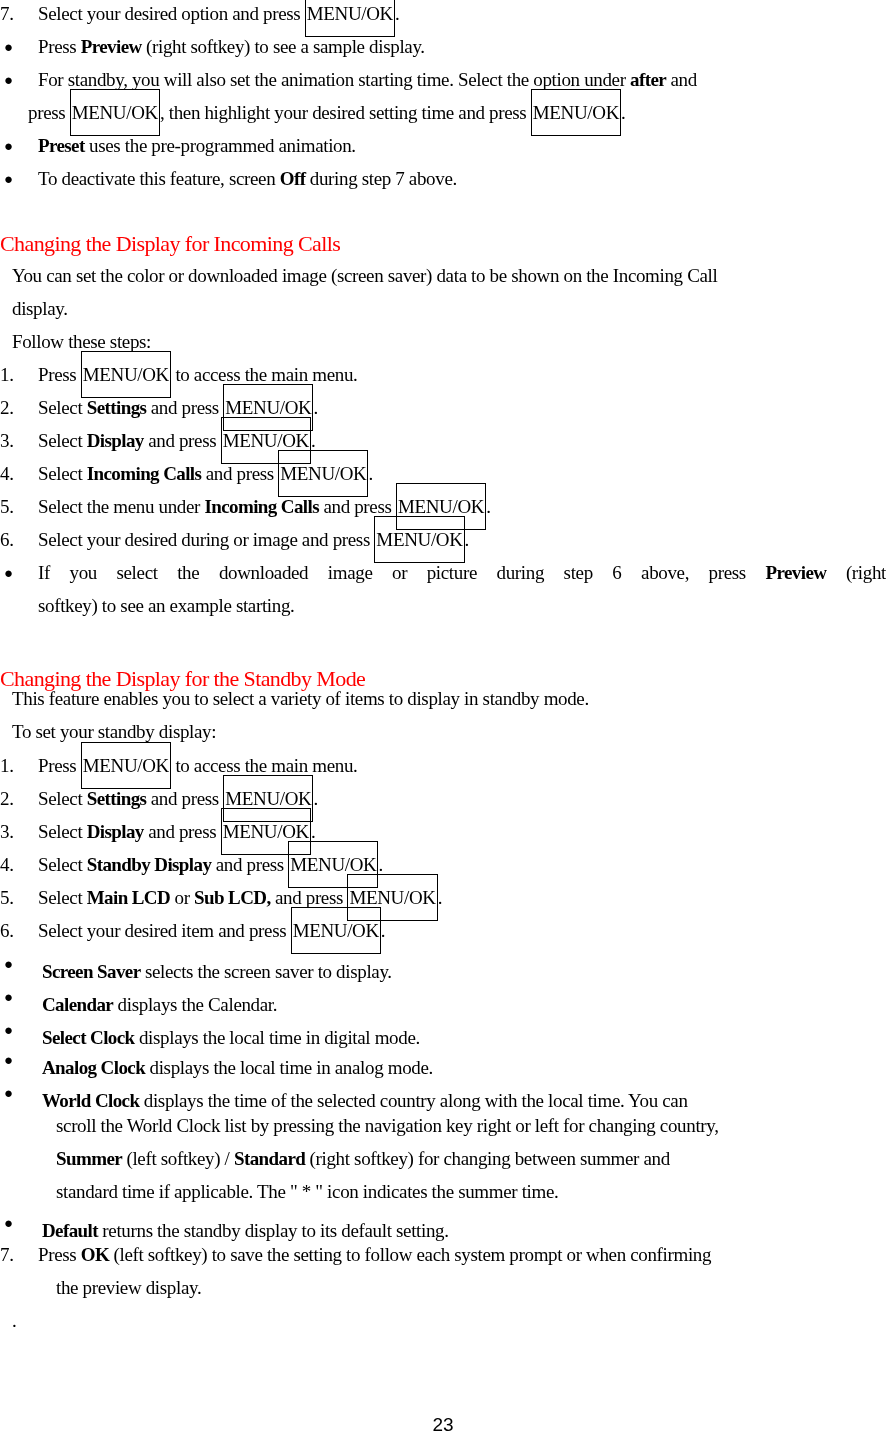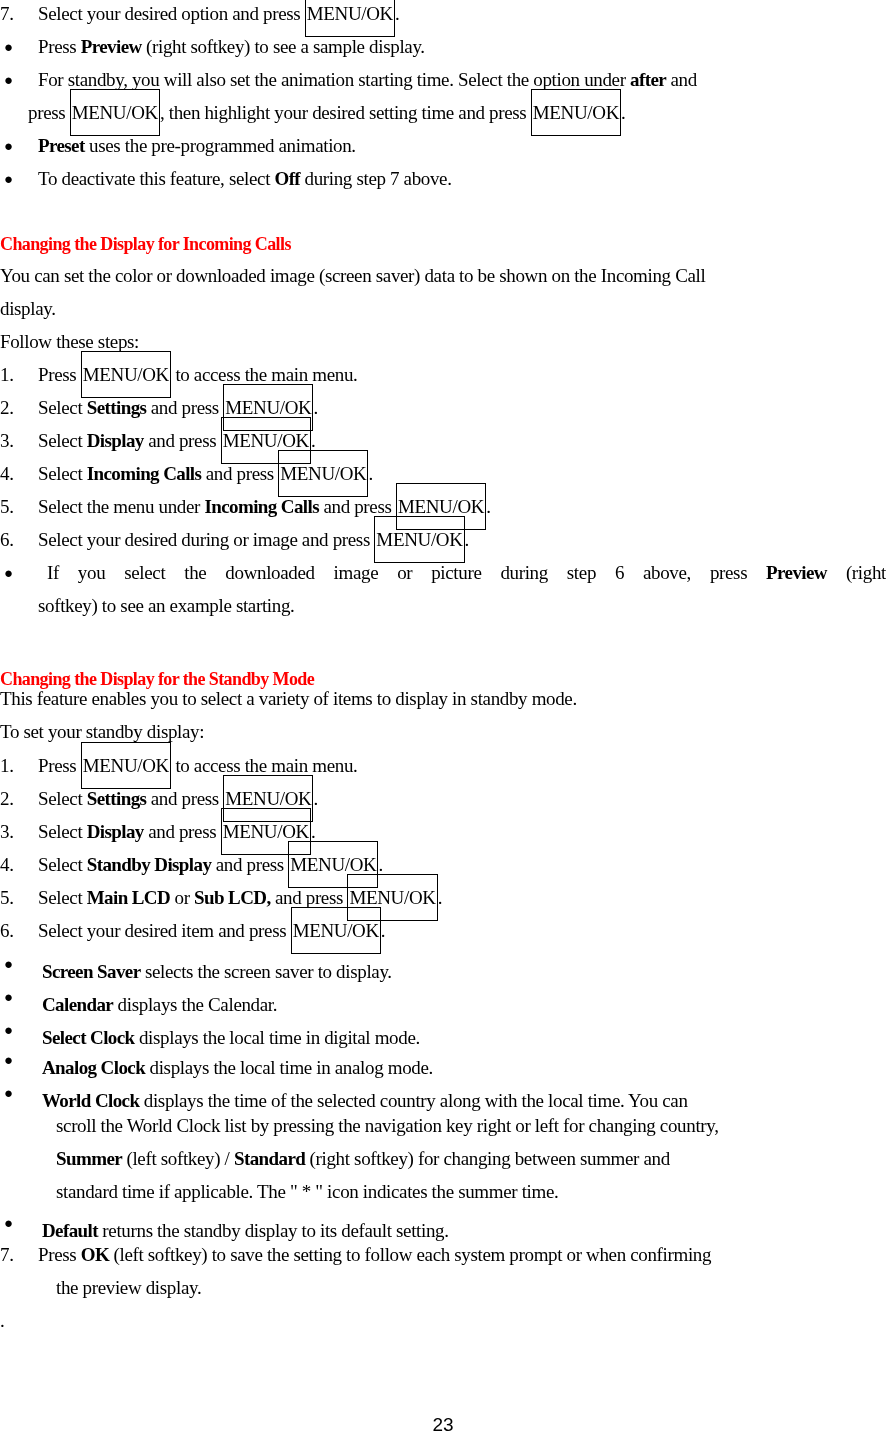--- a/index.html
+++ b/index.html
@@ -7,26 +7,26 @@
          font-family: "Liberation Serif", "DejaVu Serif", serif; color: #000; }
   .page { position: absolute; left: 0; top: 0; width: 886px; }
   .line { position: absolute; left: 0; right: 0; font-size: 19px; line-height: 24px;
           white-space: nowrap; letter-spacing: -0.35px; }
   .num { position: absolute; left: 0; width: 36px; }
   .bul { position: absolute; left: 4px; top: 0; font-size: 15px; }
   .txt { position: absolute; left: 38px; }
   .txt2 { position: absolute; left: 42px; margin-top: 8px; }
   .cont { position: absolute; left: 38px; }
   .cont2 { position: absolute; left: 56px; }
-  .just { text-align: justify; text-align-last: justify; right: 0; margin-left: 9px; }
+  .just { text-align: justify; text-align-last: justify; right: 0; }
   .key { border: 1px solid #000; padding: 12px 1px; }
   b { font-weight: bold; letter-spacing: -0.6px; }
-  .heading { position: absolute; left: 0; font-size: 18px; line-height: 28px; font-weight: bold;
+  .heading { position: absolute; left: 0; font-size: 22px; line-height: 28px; font-weight: normal;
              color: #ff0000; letter-spacing: -0.6px; white-space: nowrap; }
-  .plain { position: absolute; left: 0; }
+  .plain { position: absolute; left: 12px; }
   .pageno { position: absolute; left: 0; width: 886px; text-align: center; top: 1414px;
             font-family: "Liberation Sans", "DejaVu Sans", sans-serif; font-size: 19px; line-height: 22px; }
 </style>
 </head>
 <body>
 
 <div class="page">
 
   <div class="line" style="top:2px">
     <span class="num">7.</span>
@@ -46,21 +46,21 @@
     <span class="plain" style="left:28px"><span>press </span><span class="key">MENU/OK</span><span>, then highlight your desired setting time and press </span><span class="key">MENU/OK</span><span>.</span></span>
   </div>
 
   <div class="line" style="top:134px">
     <span class="bul">●</span>
     <span class="txt"><b>Preset</b><span> uses the pre-programmed animation.</span></span>
   </div>
 
   <div class="line" style="top:167px">
     <span class="bul">●</span>
-    <span class="txt"><span>To deactivate this feature, select </span><b>Off</b><span> during step 7 above.</span></span>
+    <span class="txt"><span>To deactivate this feature, screen </span><b>Off</b><span> during step 7 above.</span></span>
   </div>
 
   <div class="heading" style="top: 230px; color: rgb(255, 0, 0);">Changing the Display for Incoming Calls</div>
   <div class="line" style="top:264px">
     <span class="plain">You can set the color or downloaded image (screen saver) data to be shown on the Incoming Call</span>
   </div>
   <div class="line" style="top:297px">
     <span class="plain">display.</span>
   </div>
   <div class="line" style="top:330px">

